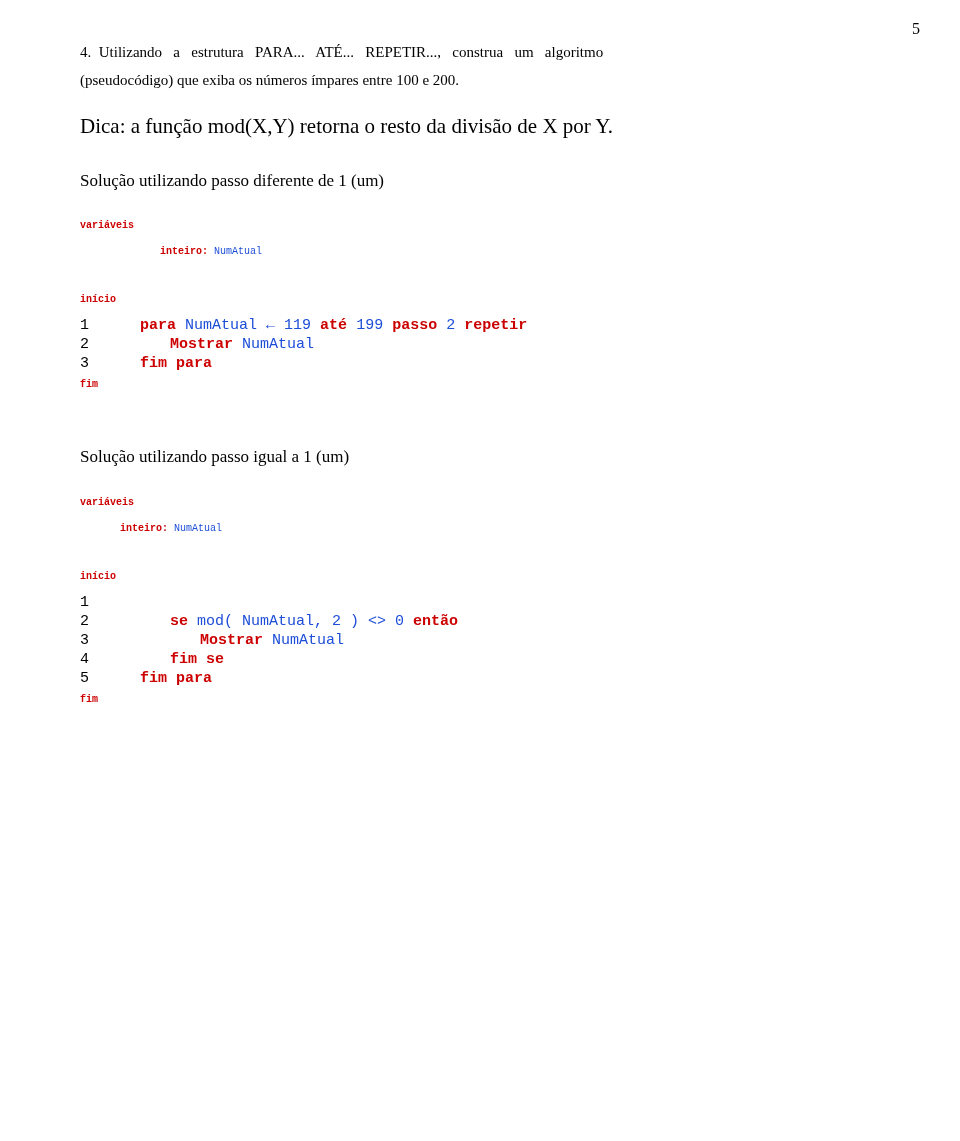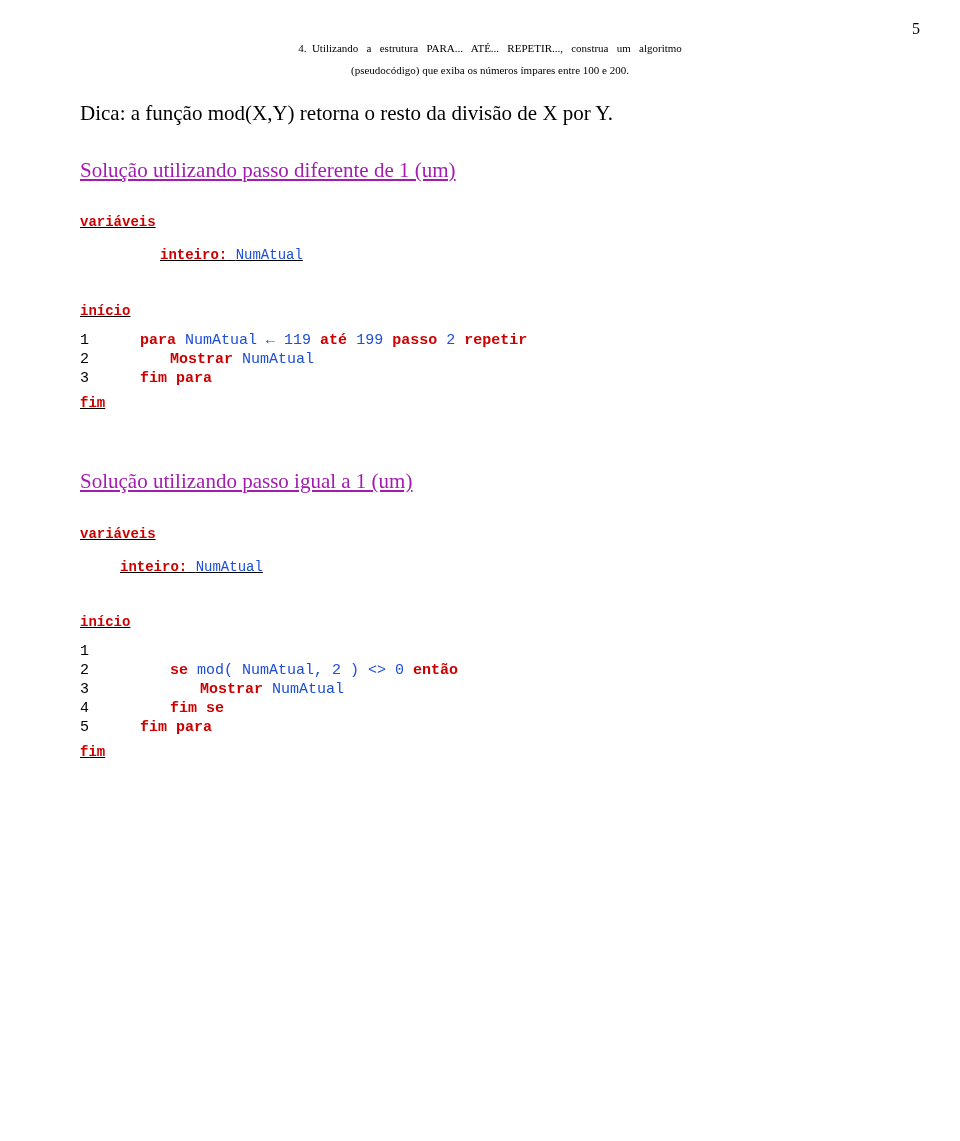--- a/index.html
+++ b/index.html
@@ -20,46 +20,43 @@
 
     .page-number {
       position: absolute;
       top: 20px;
       right: 40px;
       font-size: 16px;
       font-family: 'Times New Roman', Times, serif;
     }
 
     .question-text {
-      font-size: 11px;
+      font-size: 15px;
       line-height: 1.6;
       margin-bottom: 18px;
-      text-align: center;
     }
 
     .hint-text {
       font-size: 21px;
       line-height: 1.6;
       margin-bottom: 24px;
     }
 
     .solution-title {
-      font-size: 21px;
-      color: #a21caf;
-      text-decoration: underline;
+      font-size: 17px;
+      color: #000000;
       margin-bottom: 24px;
       line-height: 1.5;
     }
 
     .code-section {
       font-family: 'Courier New', Courier, monospace;
-      font-size: 14px;
+      font-size: 10px;
       line-height: 1.8;
       margin-bottom: 8px;
-      text-decoration: underline;
     }
 
     .code-keyword {
       color: #cc0000;
       font-weight: bold;
       font-family: 'Courier New', Courier, monospace;
     }
 
     .code-normal {
       color: #1d4ed8;

